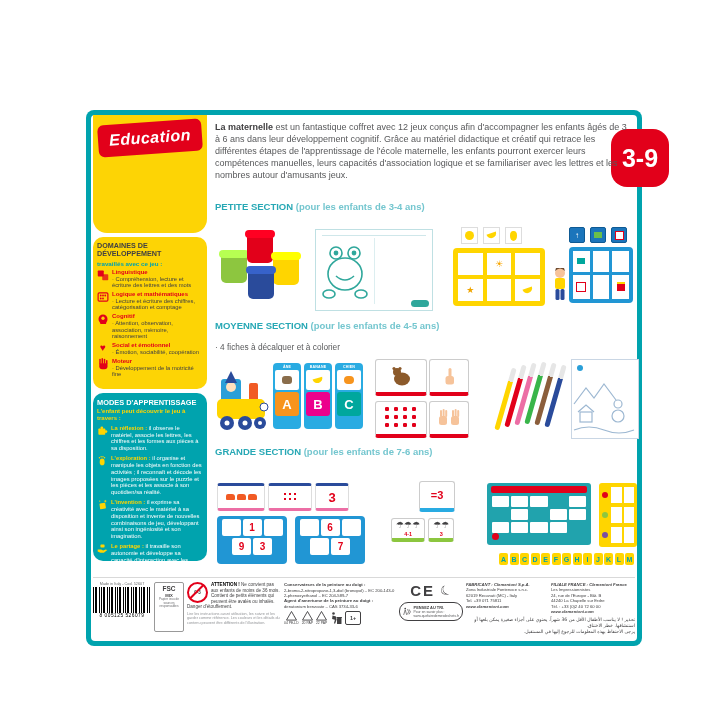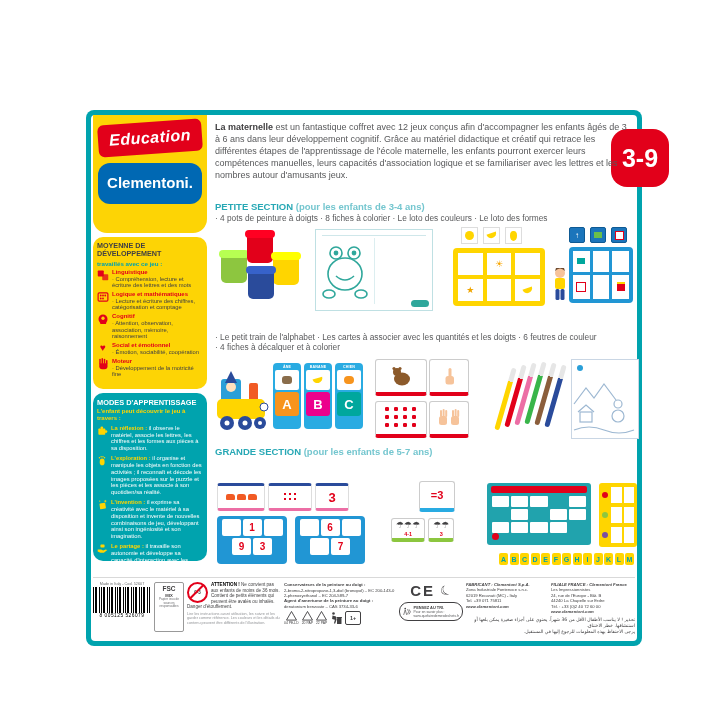--- a/index.html
+++ b/index.html
@@ -200,28 +200,27 @@
 </style>
 </head>
 <body>
 
 <div class="page">
  <div class="box">
   <div class="inner">
 
     <div class="logo-tab">
       <div class="edu">Education</div>
-      <div class="clem">Clementoni.</div>
     </div>
     <div class="badge">3-9</div>
 
     <p class="intro"><b>La maternelle</b> <span>est un fantastique coffret avec 12 jeux conçus afin d'accompagner les enfants âgés de 3 à 6 ans dans leur développement cognitif. Grâce au matériel didactique et créatif qui retrace les différentes étapes de l'apprentissage de l'école maternelle, les enfants pourront exercer leurs compétences manuelles, leurs capacités d'association logique et se familiariser avec les lettres et les nombres autour d'amusants jeux.</span></p>
 
     <aside class="domains">
-      <h2>MOYENNE DE DÉVELOPPEMENT</h2>
+      <h2>DOMAINES DE DÉVELOPPEMENT</h2>
       <h3>travaillés avec ce jeu :</h3>
       <div class="d-item">
         <span class="d-icon">
               <svg viewBox="0 0 16 16">
                 <g fill="currentColor">
                   <rect x="1" y="2" width="8" height="8" rx="1"></rect>
                   <rect x="7" y="7" width="8" height="8" rx="1" opacity=".75"></rect>
                 </g>
               </svg>
             </span>
@@ -319,21 +318,20 @@
                   <path d="M1 9.5h5l3 1.5 3.5-1.5 2.5.8-5 4H5L1 12.5z"></path>
                   <rect x="5" y="2" width="6" height="4.5" rx="1"></rect>
                 </g>
               </svg>
             </span>
         <div class="m-txt"><b>Le partage :</b> <span>il travaille son autonomie et développe sa capacité d'interaction avec les autres.</span></div>
       </div>
     </aside>
 
     <h4 class="sec-h" style="top:86px;"><span>PETITE SECTION</span> <span class="age">(pour les enfants de 3-4 ans)</span></h4>
-    <div class="sec-l" style="top:98px;">· 4 pots de peinture à doigts · 8 fiches à colorier · Le loto des couleurs · Le loto des formes</div>
 
     <div class="row" style="top:110px;">
       <div class="pots">
         <span class="pot p-green"></span>
         <span class="pot p-red"></span>
         <span class="pot p-yellow"></span>
         <span class="pot p-blue"></span>
       </div>
       <div class="frogsheet">
         <span class="hdr"></span>
@@ -402,21 +400,21 @@
                 <span class="g-grid"></span>
               </span>
           <span class="cell"></span>
           <span class="cell">
                 <span class="g-gift"></span>
               </span>
         </div>
       </div>
     </div>
 
-    <div class="sec-l" style="top:217px;">· Le petit train de l'alphabet · Les cartes à associer avec les quantités et les doigts · 6 feutres de couleur</div>
+    <h4 class="sec-h" style="top:205px;"><span>MOYENNE SECTION</span> <span class="age">(pour les enfants de 4-5 ans)</span></h4>
     <div class="sec-l" style="top:227px;">· 4 fiches à décalquer et à colorier</div>
 
     <div class="row" style="top:240px;height:86px;">
       <div class="train">
         <svg width="56" height="78" viewBox="0 0 56 78">
           <rect x="34" y="24" width="9" height="18" rx="2" fill="#f15a24"></rect>
           <rect x="6" y="20" width="20" height="24" rx="3" fill="#2a9fd8"></rect>
           <circle cx="16" cy="28" r="5" fill="#ffe0bd"></circle>
               <path d="M10 24l6-12 6 12z" fill="#2a4b9b"></path>
           <rect x="2" y="40" width="48" height="20" rx="5" fill="#ffd500"></rect>
@@ -507,21 +505,21 @@
                 <circle cx="46" cy="44" r="4"></circle>
             <rect x="8" y="52" width="12" height="10"></rect>
                 <path d="M6 52l8-7 8 7"></path>
             <path d="M2 70q15-6 30 0t30 0"></path>
             <circle cx="8" cy="8" r="3" fill="#2a9fd8" stroke="none"></circle>
           </g>
         </svg>
       </div>
     </div>
 
-    <h4 class="sec-h" style="top:331px;"><span>GRANDE SECTION</span> <span class="age">(pour les enfants de 5-7 ans)</span></h4>
+    <h4 class="sec-h" style="top:331px;"><span>GRANDE SECTION</span> <span class="age">(pour les enfants de 7-6 ans)</span></h4>
 
     <div class="row" style="top:366px;height:88px;">
       <div class="numgrp">
         <div class="nrow1">
           <span class="ncard" style="width:46px;">
                 <span class="car"></span>
                 <span class="car"></span>
                 <span class="car"></span>
               </span>
           <span class="ncard" style="width:42px;">

